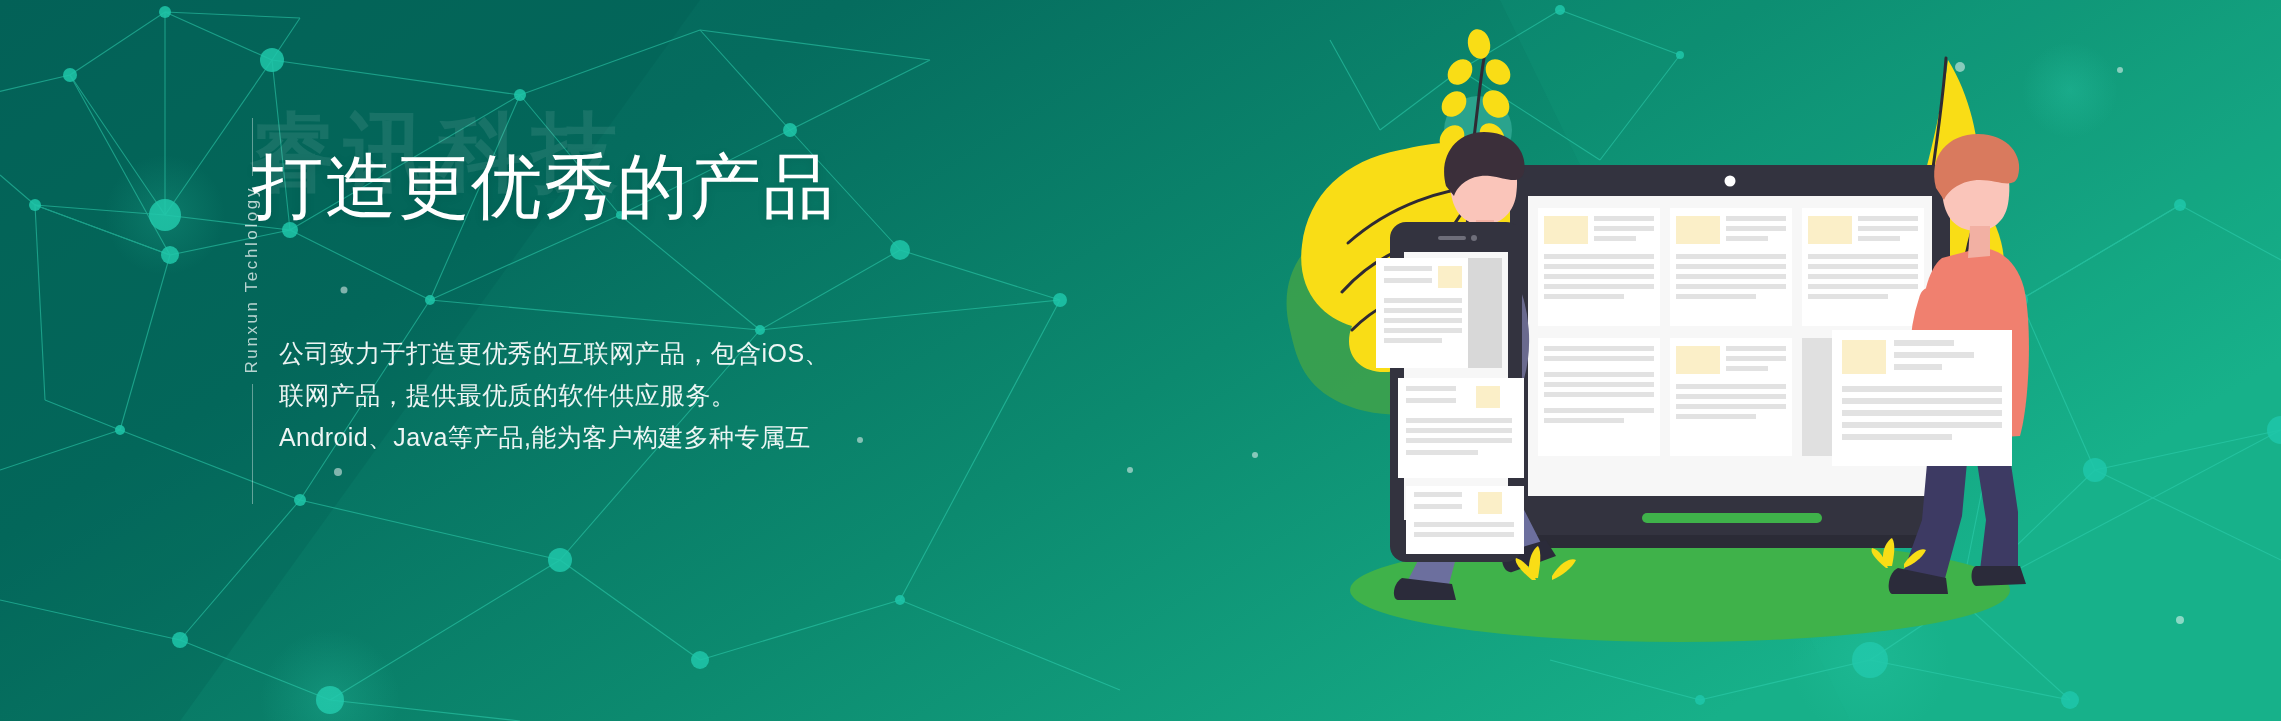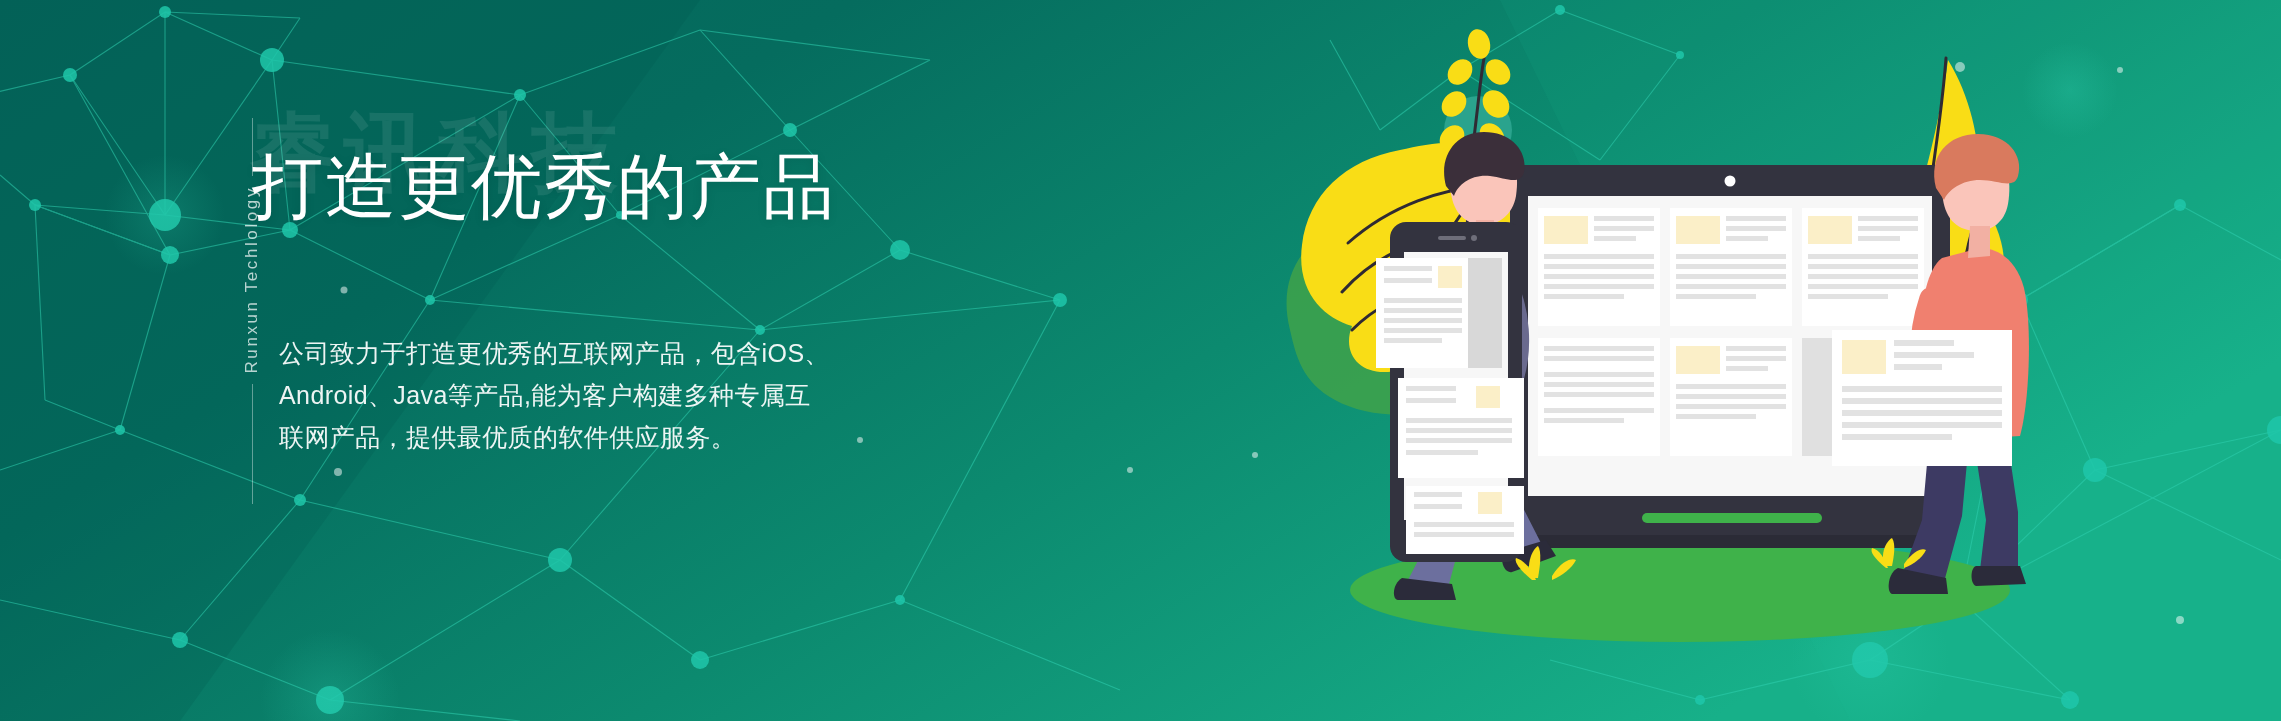--- a/index.html
+++ b/index.html
@@ -162,22 +162,22 @@
   <div class="vbrand">
     <div class="rule"></div>
     <div class="vtxt">Runxun Techlology</div>
     <div class="rule long"></div>
   </div>
 
   <div class="headline">打造更优秀的产品</div>
 
   <div class="para">
     <p>公司致力于打造更优秀的互联网产品，包含iOS、</p>
+    <p>联网产品，提供最优质的软件供应服务。</p>
     <p>Android、Java等产品,能为客户构建多种专属互</p>
-    <p>联网产品，提供最优质的软件供应服务。</p>
   </div>
 
   <svg class="illus-wide" viewBox="0 0 760 721">
     <defs>
       <clipPath id="lapScreen">
           <rect x="248" y="185" width="405" height="295"></rect>
         </clipPath>
       <clipPath id="phScreen">
           <rect x="128" y="245" width="95" height="195" rx="2"></rect>
         </clipPath>

